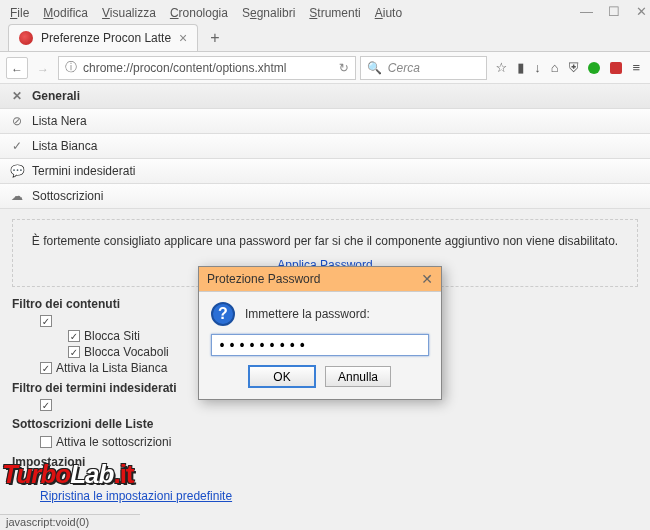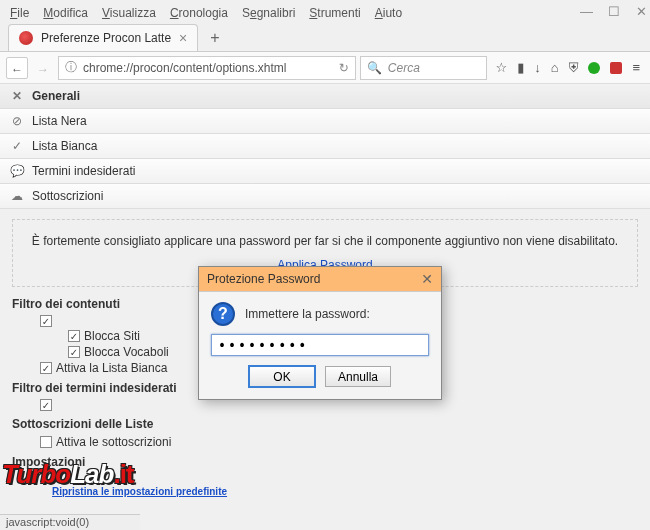--- a/index.html
+++ b/index.html
@@ -40,21 +40,21 @@
   
   .panel { padding: 10px 12px 4px 12px; }
   .notice { border: 1px dashed #ccc; padding: 14px 10px; text-align: center; margin-bottom: 10px; }
   .notice p { margin-bottom: 10px; font-size: 12px; }
   .notice a { color: #1a4fc7; text-decoration: underline; }
   
   .section-title { font-weight: bold; font-size: 12px; margin: 6px 0 4px 0; }
   .chk-row { display: flex; align-items: center; gap: 4px; font-size: 12px; margin: 2px 0 2px 28px; }
   .chk-row.indent2 { margin-left: 56px; }
   .chk { width: 12px; height: 12px; border: 1px solid #888; background: #fff; display: inline-flex; align-items: center; justify-content: center; font-size: 10px; color: #444; }
-  .link { color: #1a4fc7; text-decoration: underline; margin-left: 40px; font-size: 10px; display: block; margin-top: 2px; font-weight: bold; }
+  .link { color: #1a4fc7; text-decoration: underline; margin-left: 28px; font-size: 12px; display: block; margin-top: 2px; }
   
   .statusbar { position: absolute; bottom: 0; left: 0; height: 16px; background: #eee; border-top: 1px solid #ccc; font-size: 11px; padding: 1px 6px; color: #555; width: 140px; }
   
   .watermark { position: absolute; left: 2px; bottom: 24px; font-size: 26px; font-weight: 900; font-style: italic; letter-spacing: -1px; pointer-events: none; }
   .watermark .t1 { color: #d11; text-shadow: 2px 2px 0 #222, -1px -1px 0 #222, 1px -1px 0 #222, -1px 1px 0 #222; }
   .watermark .t2 { color: #fff; text-shadow: 2px 2px 0 #222, -1px -1px 0 #222, 1px -1px 0 #222, -1px 1px 0 #222; }
   .watermark .t3 { color: #d11; text-shadow: 2px 2px 0 #222, -1px -1px 0 #222, 1px -1px 0 #222, -1px 1px 0 #222; font-style: normal; }
   
   .dialog { position: absolute; left: 198px; top: 266px; width: 244px; background: #f4f4f4; border: 1px solid #888; box-shadow: 3px 3px 12px rgba(0,0,0,0.3); }
   .dialog-title { background: #fdba74; border-bottom: 1px solid #ccc; padding: 4px 8px; display: flex; justify-content: space-between; align-items: center; font-size: 12px; }

